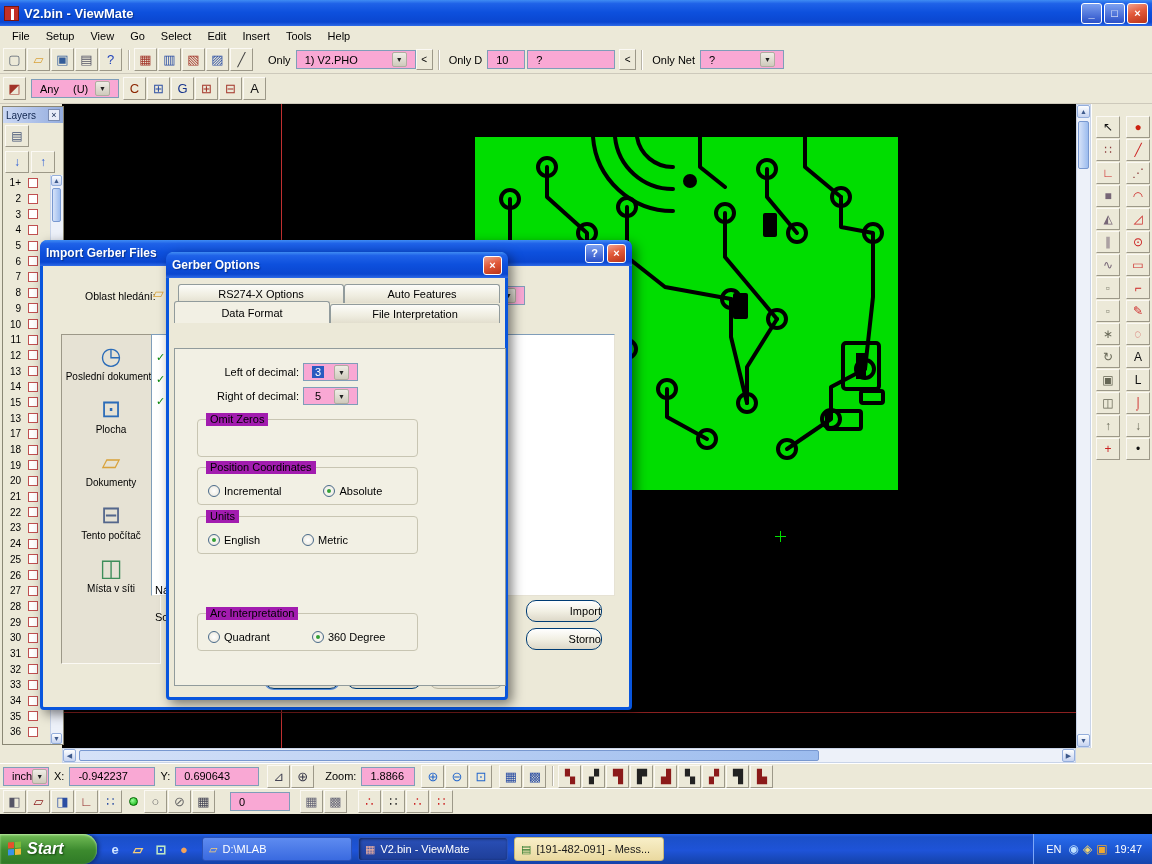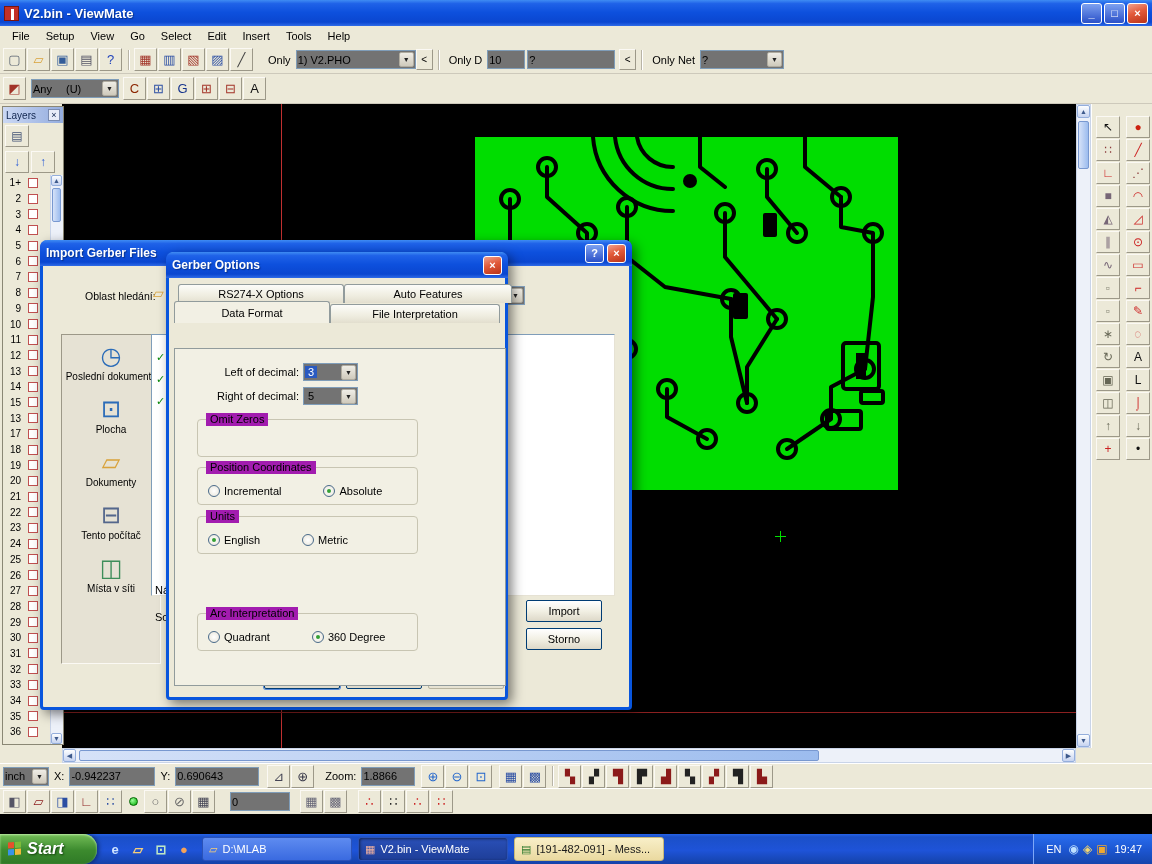--- a/index.html
+++ b/index.html
@@ -24,21 +24,21 @@
   .menu-item{padding:18px 8px}
   .toolbar{display:flex;align-items:center;background:#ECE9D8;border-bottom:1px solid #CDC9BB;padding-left:3px}
   #toolbar1{left:0;top:46px;width:1152px;height:28px}
   #toolbar2{left:0;top:74px;width:1152px;height:30px}
   .tbtn{width:23px;height:23px;flex:none;display:flex;align-items:center;justify-content:center;font-size:13px;
     background:#ECE9D8;border:1px solid;border-color:#FBF9F4 #9C9888 #9C9888 #FBF9F4;margin-right:1px}
   .tbtn .g{line-height:1}
   .iconrow{display:flex;align-items:center}
   .sep{width:1px;height:20px;background:#B8B4A6;box-shadow:1px 0 0 #fff;margin:0 5px;flex:none}
   .lab{margin:6px 5px;white-space:nowrap}
-  .field,.combo{height:19px;background:#737373;border:1px solid #7F9DB9;display:flex;align-items:center;padding:0 1px;font-size:11px}
+  .field,.combo{height:19px;background:#f9a8d4;border:1px solid #7F9DB9;display:flex;align-items:center;padding:0 8px;font-size:11px}
   .combo .arrow{width:15px;height:15px;margin-left:auto;border:1px solid #B0ACA0;border-radius:2px;
     background:linear-gradient(#EFEDE6,#CFCABC);display:flex;align-items:center;justify-content:center;font-size:7px;color:#222;flex:none}
   .smallbtn{width:17px;height:21px;display:flex;align-items:center;justify-content:center;background:#ECE9D8;
     border:1px solid;border-color:#FBF9F4 #9C9888 #9C9888 #FBF9F4;font-size:10px}
 
   
   #canvas{left:62px;top:104px;width:1014px;height:644px;background:#000;overflow:hidden}
   .vline{position:absolute;width:1px;background:#C03030}
   .hline{position:absolute;height:1px;background:#8B2020}
   .gcross-h{position:absolute;width:11px;height:1px;background:#00E000}
@@ -113,21 +113,21 @@
   #gerber-dialog{left:166px;top:252px;width:342px;height:448px;z-index:40}
 
   .placesbar{position:absolute;left:18px;top:68px;width:100px;height:330px;background:#E6E2D4;border:1px solid;border-color:#9C9888 #FBF9F4 #FBF9F4 #9C9888;
     display:flex;flex-direction:column;align-items:center;padding-top:8px;gap:14px}
   .place{display:flex;flex-direction:column;align-items:center;gap:2px;width:92px;text-align:center}
   .place .pg{font-size:24px;line-height:26px}
   .place .pl{font-size:10px;line-height:11px}
   .filelist{position:absolute;left:108px;top:68px;width:464px;height:262px;background:#fff;border:1px solid;border-color:#7F9DB9 #E6E2D4 #E6E2D4 #7F9DB9}
   .fcheck{position:absolute;left:4px;color:#0A8A0A;font-size:11px}
 
-  .xpbtn{position:absolute;height:22px;border:1px solid #003C74;border-radius:2px;font-size:11px;display:flex;align-items:center;justify-content:center;
+  .xpbtn{position:absolute;height:22px;border:1px solid #003C74;border-radius:10px;font-size:11px;display:flex;align-items:center;justify-content:flex-end;
     background:linear-gradient(180deg,#fff,#F2F0E4 50%,#DDD8C8)}
   .xpbtn.focused{box-shadow:0 0 0 1px #5A8AD6}
   .xpbtn.focused::after{content:"";position:absolute;inset:3px;border:1px dotted #000}
   .xpbtn.disabled{color:#A8A490;border-color:#B8B4A0;background:linear-gradient(180deg,#F4F2E8,#E6E2D2)}
 
   .tab{position:absolute;height:19px;display:flex;align-items:center;justify-content:center;font-size:11px;
     border:1px solid #919B9C;border-bottom:none;border-radius:3px 3px 0 0;background:linear-gradient(180deg,#FCFCF9,#EFEDE0 60%,#E2DECE)}
   .tab.active{height:22px;z-index:3;background:#F2F0E4}
   .tabpanel{position:absolute;left:5px;top:70px;width:332px;height:338px;border:1px solid #919B9C;background:#F2F0E4;z-index:2}
 
@@ -915,21 +915,21 @@
     <div class="dlg-title">
       <span>Gerber Options</span>
       <span style="margin-left:auto;display:flex">
         <span class="dlg-btn close">×</span>
       </span>
     </div>
     <div class="dlg-body">
       <div class="tab" style="left:9px;top:6px;width:166px">
           <span>RS274-X Options</span>
         </div>
-      <div class="tab" style="left:175px;top:6px;width:168px">
+      <div class="tab" style="left:175px;top:6px;width:156px">
           <span>Auto Features</span>
         </div>
       <div class="tab active" style="left:5px;top:23px;width:156px">
           <span>Data Format</span>
         </div>
       <div class="tab" style="left:161px;top:26px;width:170px">
           <span>File Interpretation</span>
         </div>
 
       <div class="tabpanel">

